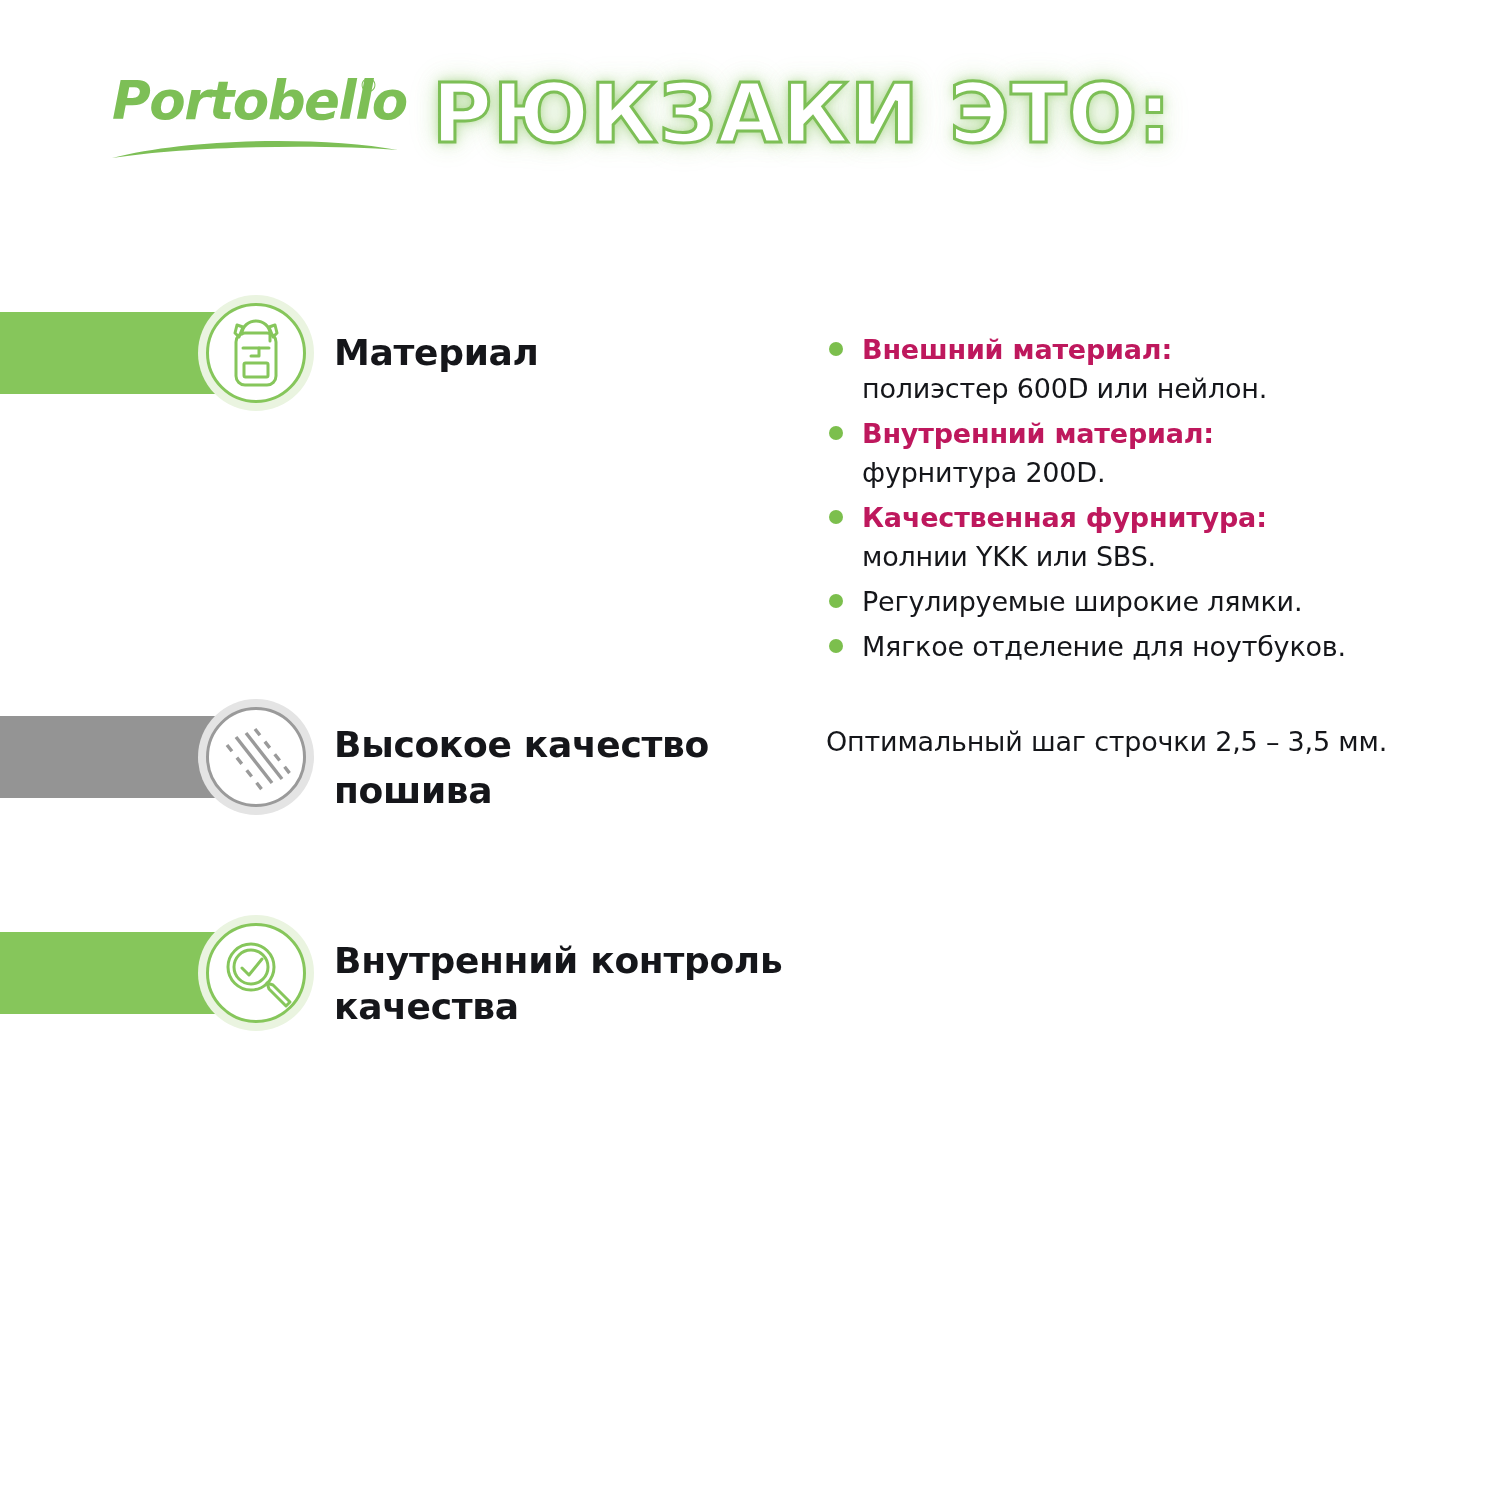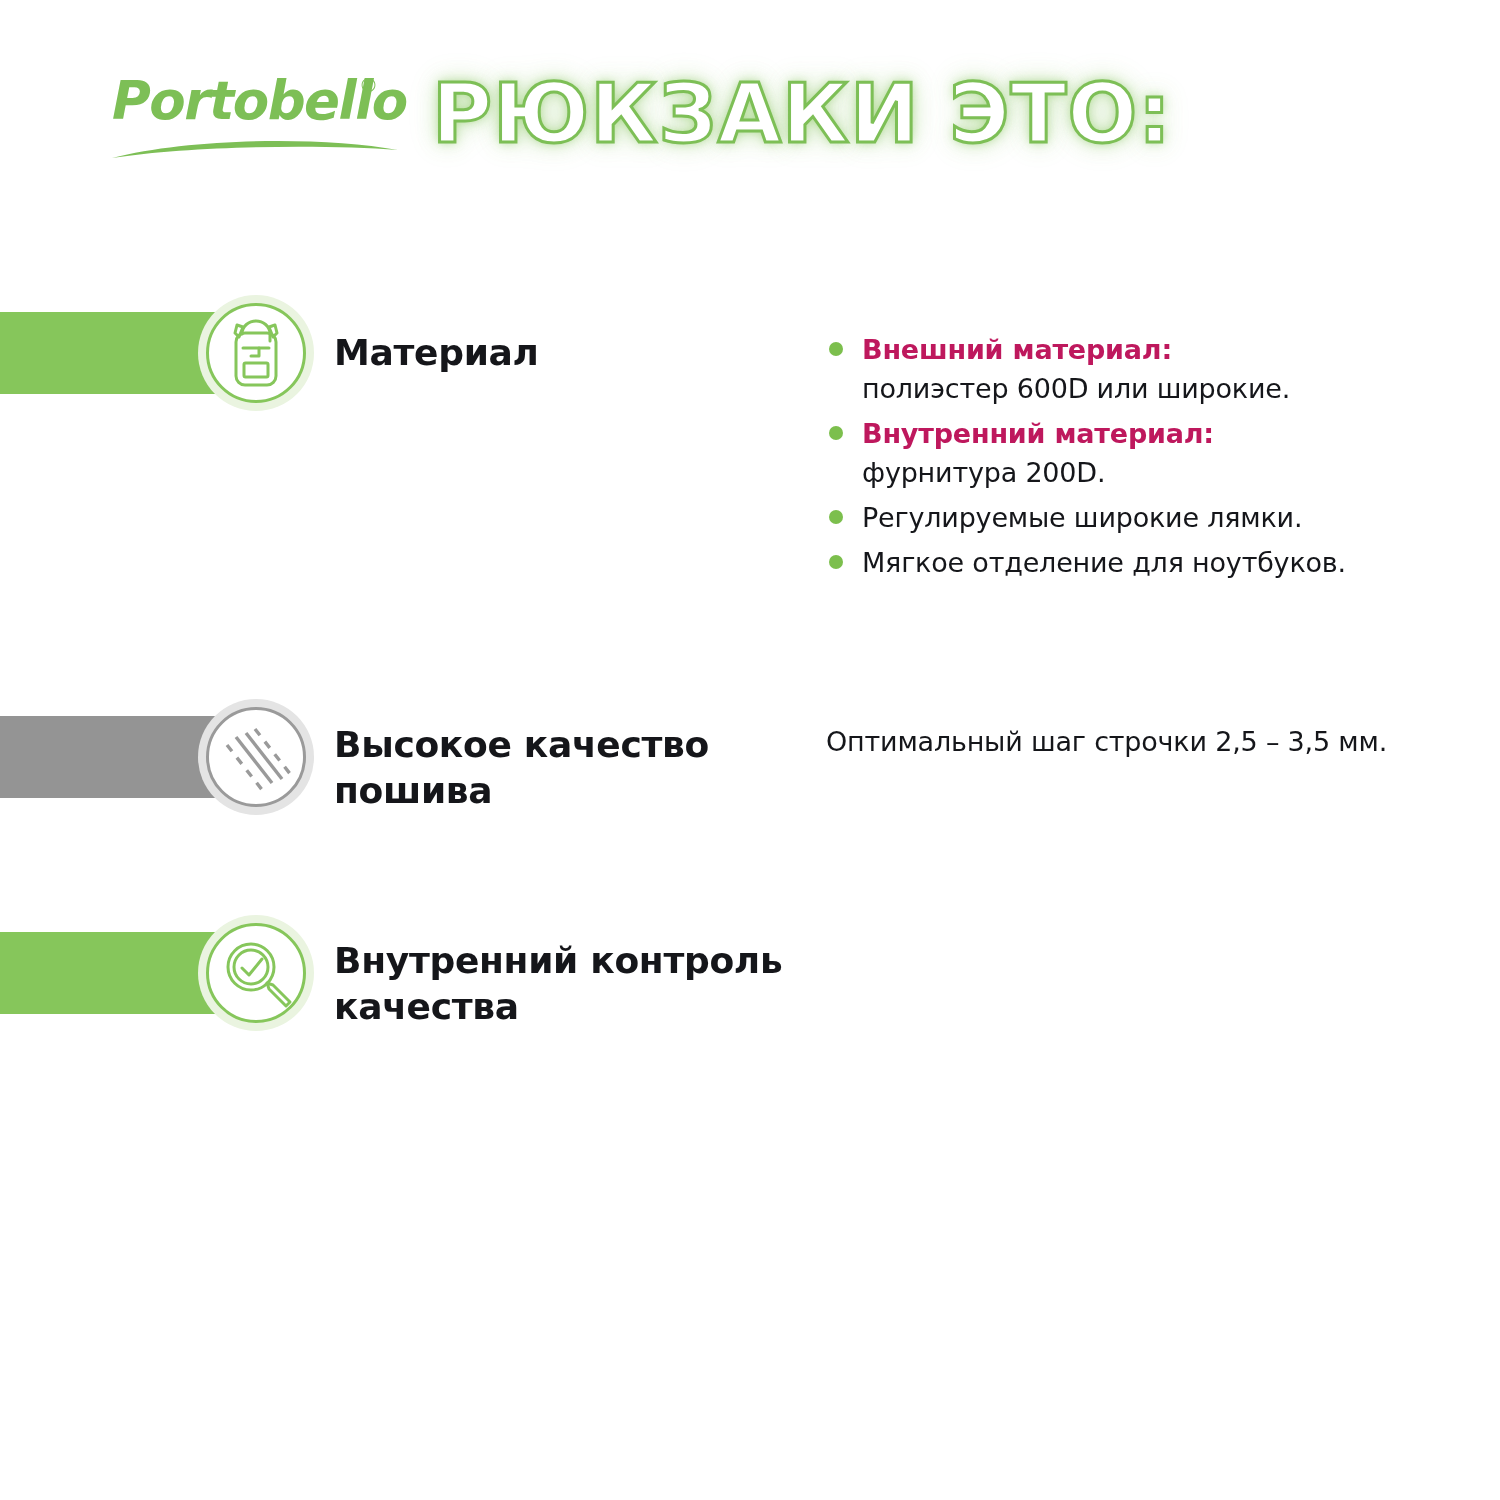--- a/index.html
+++ b/index.html
@@ -236,26 +236,31 @@
 
     <div class="section-title" style="top:330px;">
       <div>Материал</div>
     </div>
 
     <div class="right-col" style="top:330px;">
       <ul class="bullets">
         <li>
           <span class="dot"></span>
           <span class="b-strong">Внешний материал:</span>
-          <span class="b-normal">полиэстер 600D или широкие.</span>
+          <span class="b-normal">полиэстер 600D или нейлон.</span>
         </li>
         <li>
           <span class="dot"></span>
           <span class="b-strong">Внутренний материал:</span>
           <span class="b-normal">фурнитура 200D.</span>
+        </li>
+        <li>
+          <span class="dot"></span>
+          <span class="b-strong">Качественная фурнитура:</span>
+          <span class="b-normal">молнии YKK или SBS.</span>
         </li>
         <li>
           <span class="dot"></span>
           <span class="b-normal">Регулируемые широкие лямки.</span>
         </li>
         <li>
           <span class="dot"></span>
           <span class="b-normal">Мягкое отделение для ноутбуков.</span>
         </li>
       </ul>

